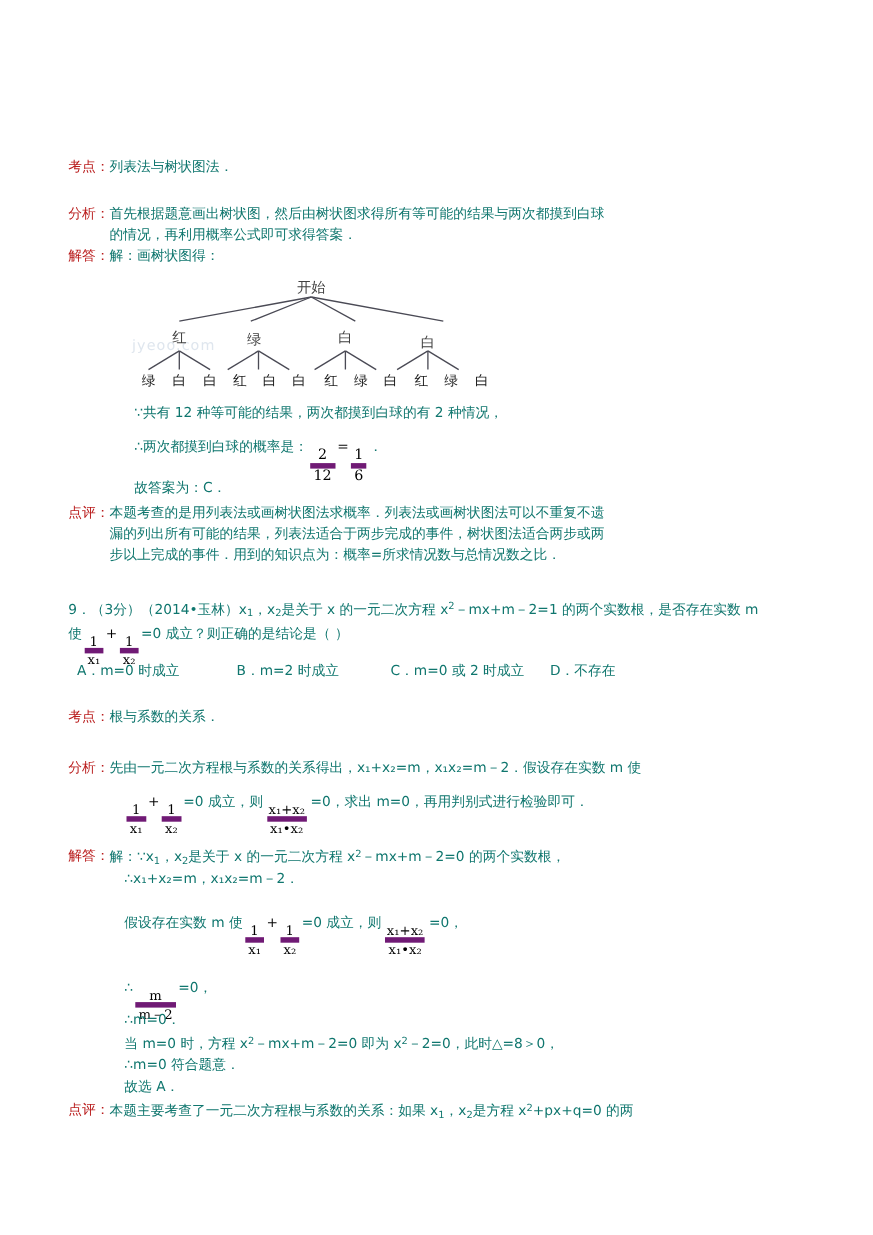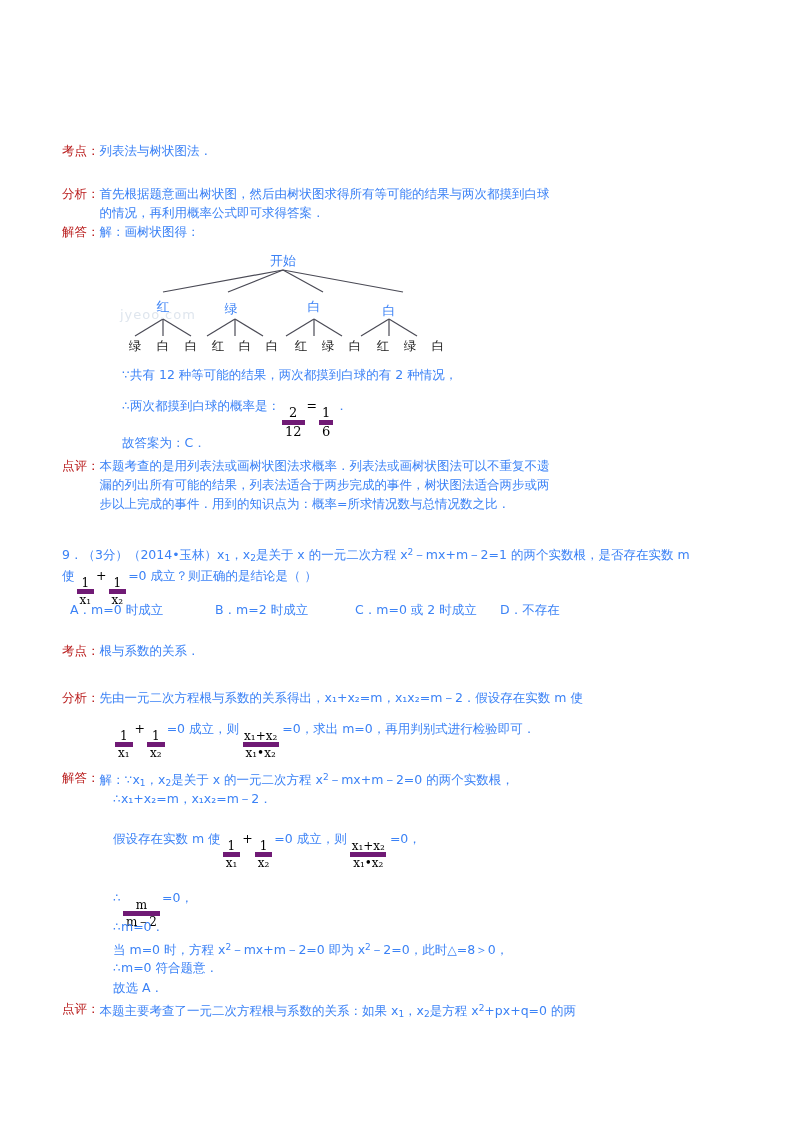--- a/index.html
+++ b/index.html
@@ -28,21 +28,21 @@
     font-size: 12.5px;
     line-height: 19px;
     white-space: nowrap;
   }
   .lbl {
     color: #b91c1c;
     font-size: 12.5px;
     font-family: "DejaVu Sans", "Liberation Sans", sans-serif;
   }
   .body-txt {
-    color: #3b82f6;
+    color: #0f766e;
   }
   .row {
     position: absolute;
     display: flex;
     align-items: flex-start;
     font-size: 12.5px;
     line-height: 19px;
   }
   .row .lbl { flex: 0 0 auto; }
   .row .txtcol { display: flex; flex-direction: column; }
@@ -73,21 +73,21 @@
     left: 118px;
     top: 252px;
     width: 330px;
     height: 110px;
   }
   .tree svg { position: absolute; left: 0; top: 0; }
   .tnode {
     position: absolute;
     font-size: 13px;
     font-family: "DejaVu Sans", "Liberation Sans", sans-serif;
-    color: #3b82f6;
+    color: #404040;
     transform: translateX(-50%);
     white-space: nowrap;
   }
   .tleaf {
     position: absolute;
     font-size: 12.5px;
     font-family: "DejaVu Sans", "Liberation Sans", sans-serif;
     color: #1a1a1a;
     transform: translateX(-50%);
     white-space: nowrap;

